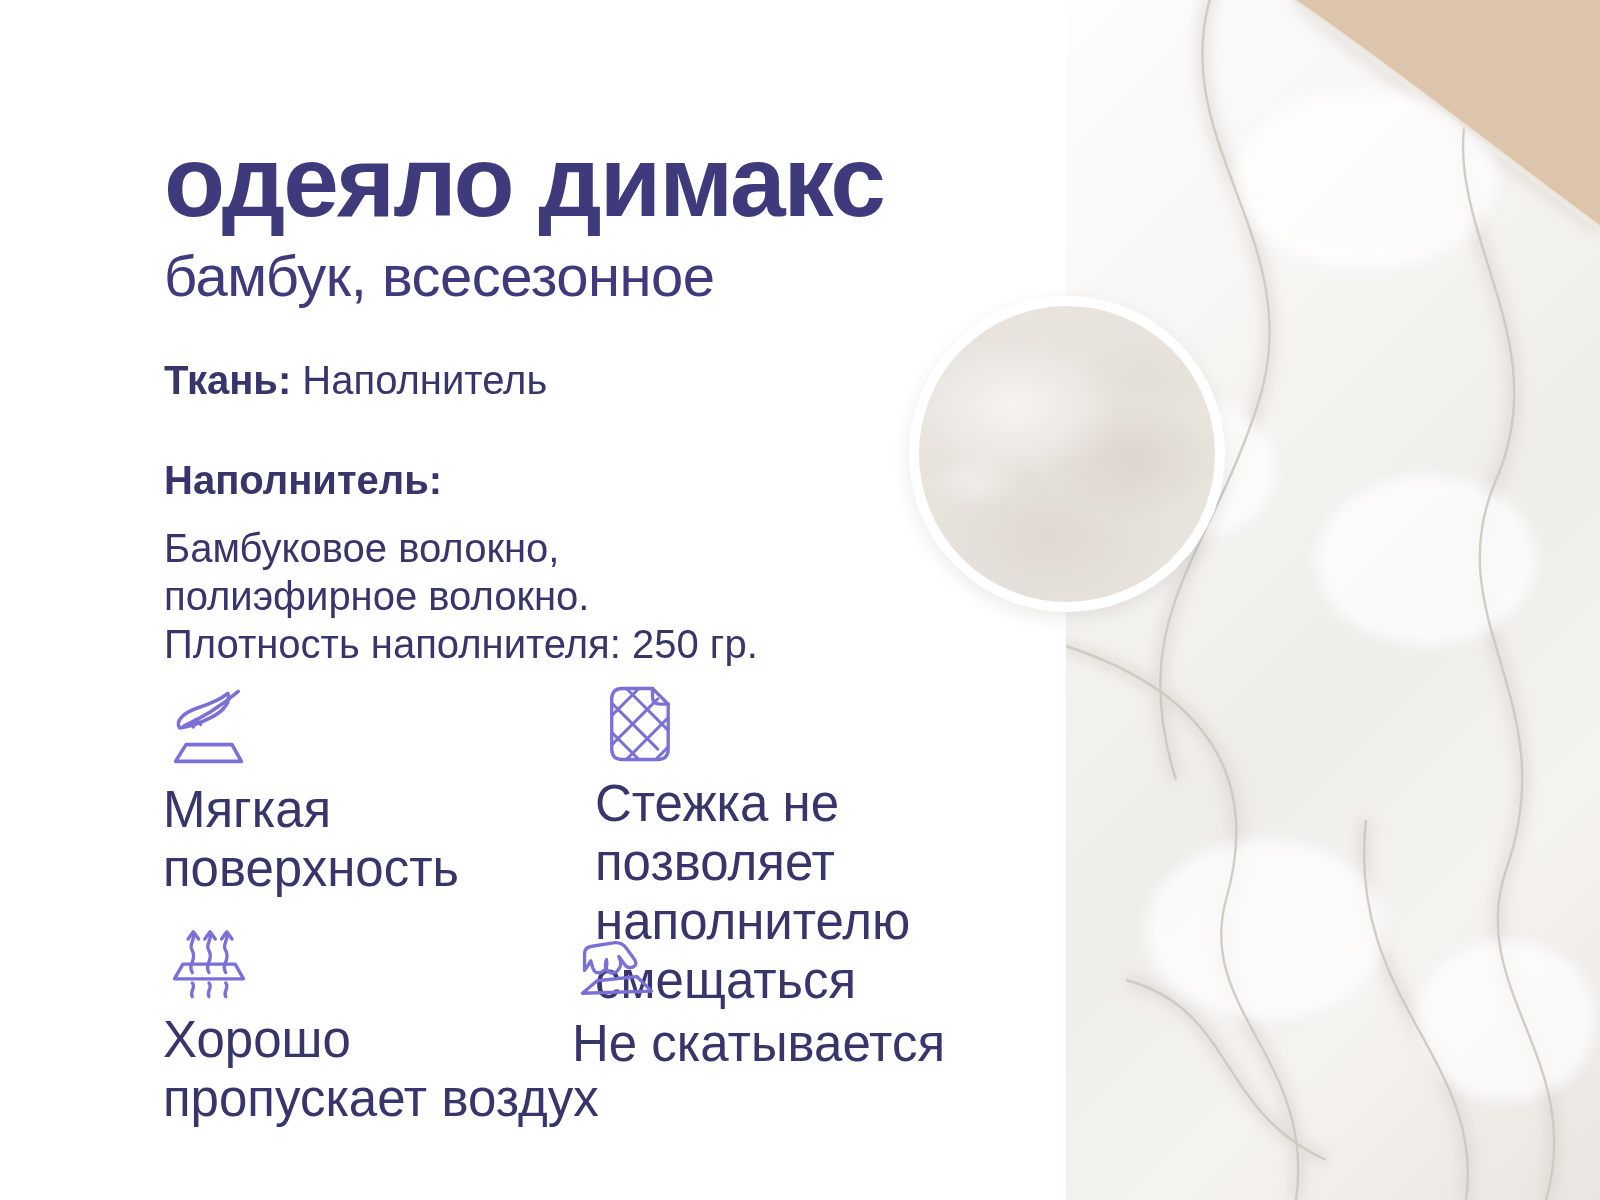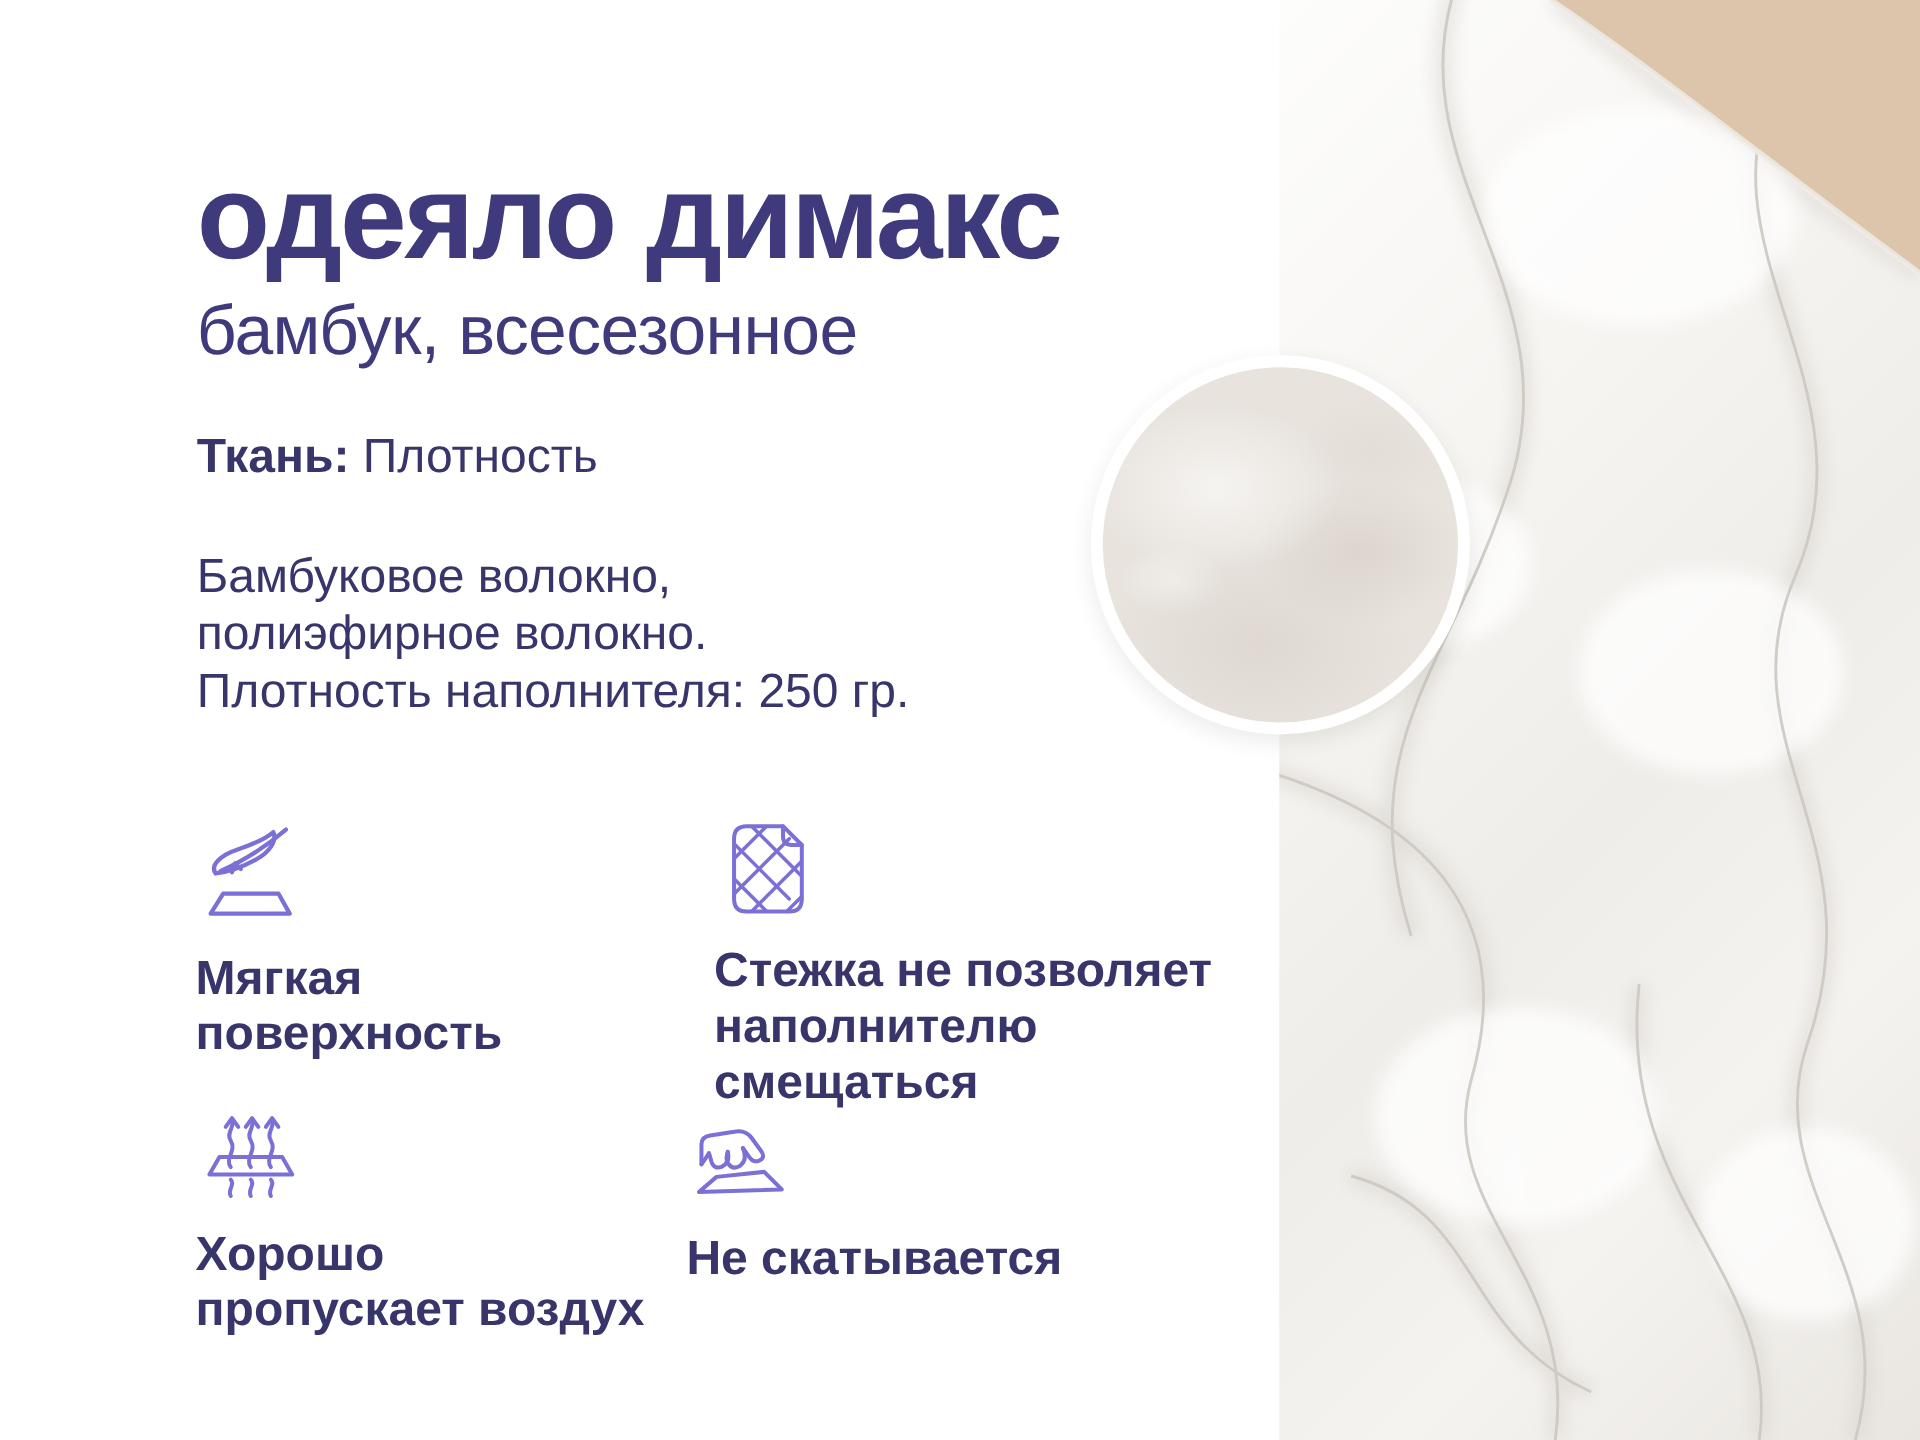--- a/index.html
+++ b/index.html
@@ -35,21 +35,21 @@
 
   .specs{position:absolute;left:164px;top:356px;width:760px;font-size:40px;line-height:1.2;z-index:4}
   .spec-line b{font-weight:700}
   .filler{margin-top:52px}
   .filler .lines{white-space:pre-line;margin-top:20px}
 
   
   .feature{position:absolute;width:440px;z-index:4}
   .feature .icon{color:var(--accent);height:86px;display:flex;align-items:flex-end}
   .feature .icon svg{display:block}
-  .feature .label{margin-top:20px;font-size:40px;font-weight:700;line-height:1.16;white-space:pre-line;color:var(--ink)}
+  .feature .label{margin-top:8px;font-size:51px;font-weight:400;line-height:1.16;white-space:pre-line;color:var(--ink)}
   .f1{left:163px;top:686px}
   .f2{left:595px;top:680px}
   .f3{left:163px;top:916px}
   .f4{left:572px;top:920px}
 </style>
 </head>
 <body>
 
 <div class="canvas">
 
@@ -92,22 +92,23 @@
   </div>
 
   <div class="inset"></div>
 
   <div class="header">
     <div class="title">одеяло димакс</div>
     <div class="subtitle">бамбук, всесезонное</div>
   </div>
 
   <div class="specs">
-    <div class="spec-line"><b>Ткань:</b><span> Плотность</span></div>
+    <div class="spec-line"><b>Ткань:</b><span> Наполнитель</span></div>
     <div class="filler">
+      <b>Наполнитель:</b>
       <div class="lines">Бамбуковое волокно,
 полиэфирное волокно.
 Плотность наполнителя: 250 гр.</div>
     </div>
   </div>
 
   <div class="feature f1">
     <div class="icon">
       <svg viewBox="0 0 88 80" width="92" height="84" fill="none" stroke="currentColor" stroke-width="3.4" stroke-linecap="round" stroke-linejoin="round">
         <path d="M16 38 C11 31 21 23 33 19 C45 15 55 11 62 5 C65 12 59 21 48 27 C37 33 24 37 16 38 Z"></path>

